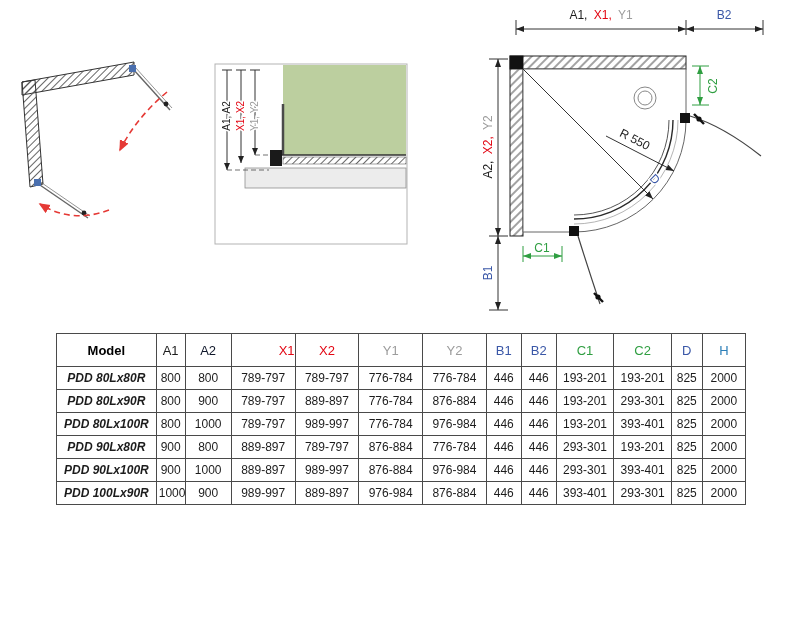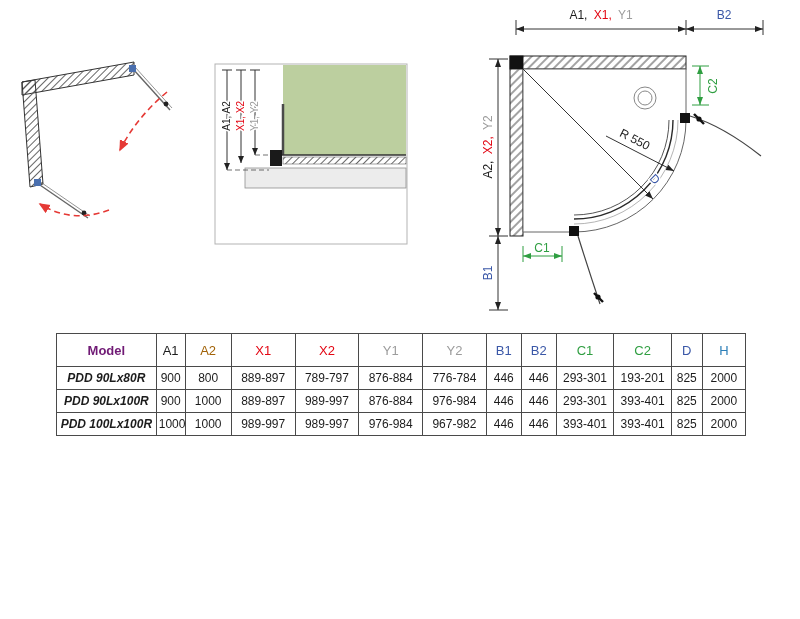--- a/index.html
+++ b/index.html
@@ -189,37 +189,82 @@
   <text transform="translate(174,178) rotate(45)" text-anchor="middle" class="t12 ko" fill="#3a57a7">D</text>
 
   <line x1="128" y1="132" x2="196" y2="167" stroke="#333" stroke-width="1" marker-end="url(#mb)"></line>
   <text transform="translate(155,139) rotate(27)" text-anchor="middle" class="t12 ko" fill="#1c1c1c">R 550</text>
 </svg>
 
 <div class="table-wrap">
   <table>
     <thead>
       <tr>
-          <th style="color: #701a75;">Model</th>
+          <th style="color: #000000;">Model</th>
           <th style="color: rgb(28, 28, 28);">A1</th>
-          <th style="color: #a16207;">A2</th>
-          <th style="color: rgb(227, 6, 19);">X1</th>
+          <th style="color: #0f172a;">A2</th>
+          <th style="color: rgb(227, 6, 19); text-align: right;">X1</th>
           <th style="color: rgb(227, 6, 19);">X2</th>
           <th style="color: rgb(156, 156, 156);">Y1</th>
           <th style="color: rgb(156, 156, 156);">Y2</th>
           <th style="color: rgb(58, 87, 167);">B1</th>
           <th style="color: rgb(58, 87, 167);">B2</th>
           <th style="color: rgb(47, 158, 65);">C1</th>
           <th style="color: rgb(47, 158, 65);">C2</th>
           <th style="color: rgb(58, 87, 167);">D</th>
           <th style="color: rgb(44, 127, 184);">H</th>
         </tr>
     </thead>
     <tbody>
         <tr>
+          <td class="model">PDD 80Lx80R</td>
+          <td>800</td>
+          <td>800</td>
+          <td>789-797</td>
+          <td>789-797</td>
+          <td>776-784</td>
+          <td>776-784</td>
+          <td>446</td>
+          <td>446</td>
+          <td>193-201</td>
+          <td>193-201</td>
+          <td>825</td>
+          <td>2000</td>
+        </tr>
+        <tr>
+          <td class="model">PDD 80Lx90R</td>
+          <td>800</td>
+          <td>900</td>
+          <td>789-797</td>
+          <td>889-897</td>
+          <td>776-784</td>
+          <td>876-884</td>
+          <td>446</td>
+          <td>446</td>
+          <td>193-201</td>
+          <td>293-301</td>
+          <td>825</td>
+          <td>2000</td>
+        </tr>
+        <tr>
+          <td class="model">PDD 80Lx100R</td>
+          <td>800</td>
+          <td>1000</td>
+          <td>789-797</td>
+          <td>989-997</td>
+          <td>776-784</td>
+          <td>976-984</td>
+          <td>446</td>
+          <td>446</td>
+          <td>193-201</td>
+          <td>393-401</td>
+          <td>825</td>
+          <td>2000</td>
+        </tr>
+        <tr>
           <td class="model">PDD 90Lx80R</td>
           <td>900</td>
           <td>800</td>
           <td>889-897</td>
           <td>789-797</td>
           <td>876-884</td>
           <td>776-784</td>
           <td>446</td>
           <td>446</td>
           <td>293-301</td>
@@ -236,29 +281,29 @@
           <td>876-884</td>
           <td>976-984</td>
           <td>446</td>
           <td>446</td>
           <td>293-301</td>
           <td>393-401</td>
           <td>825</td>
           <td>2000</td>
         </tr>
         <tr>
-          <td class="model">PDD 100Lx100R</td>
+          <td class="model">PDD 100Lx90R</td>
           <td>1000</td>
-          <td>1000</td>
+          <td>900</td>
           <td>989-997</td>
-          <td>989-997</td>
+          <td>889-897</td>
           <td>976-984</td>
-          <td>967-982</td>
+          <td>876-884</td>
           <td>446</td>
           <td>446</td>
           <td>393-401</td>
-          <td>393-401</td>
+          <td>293-301</td>
           <td>825</td>
           <td>2000</td>
         </tr>
       </tbody>
   </table>
 </div>
 
 </body></html>

